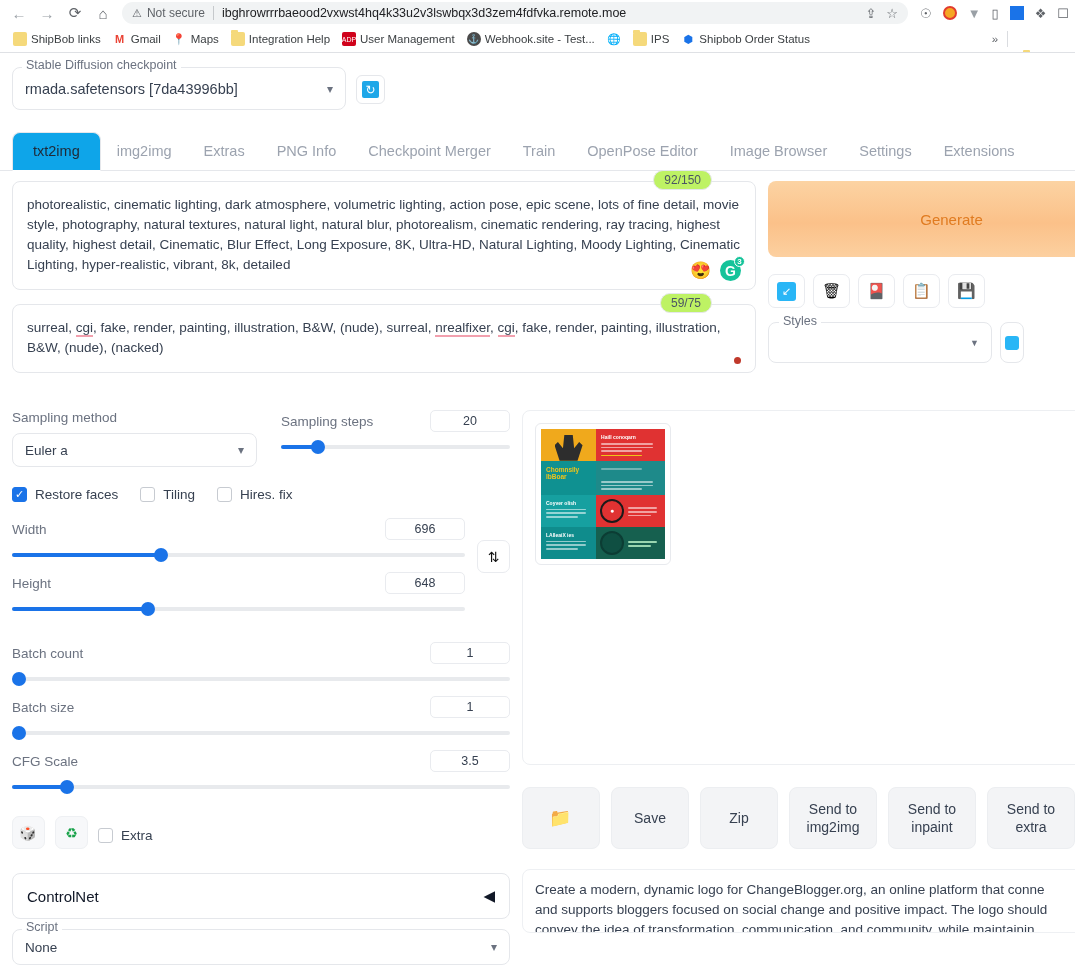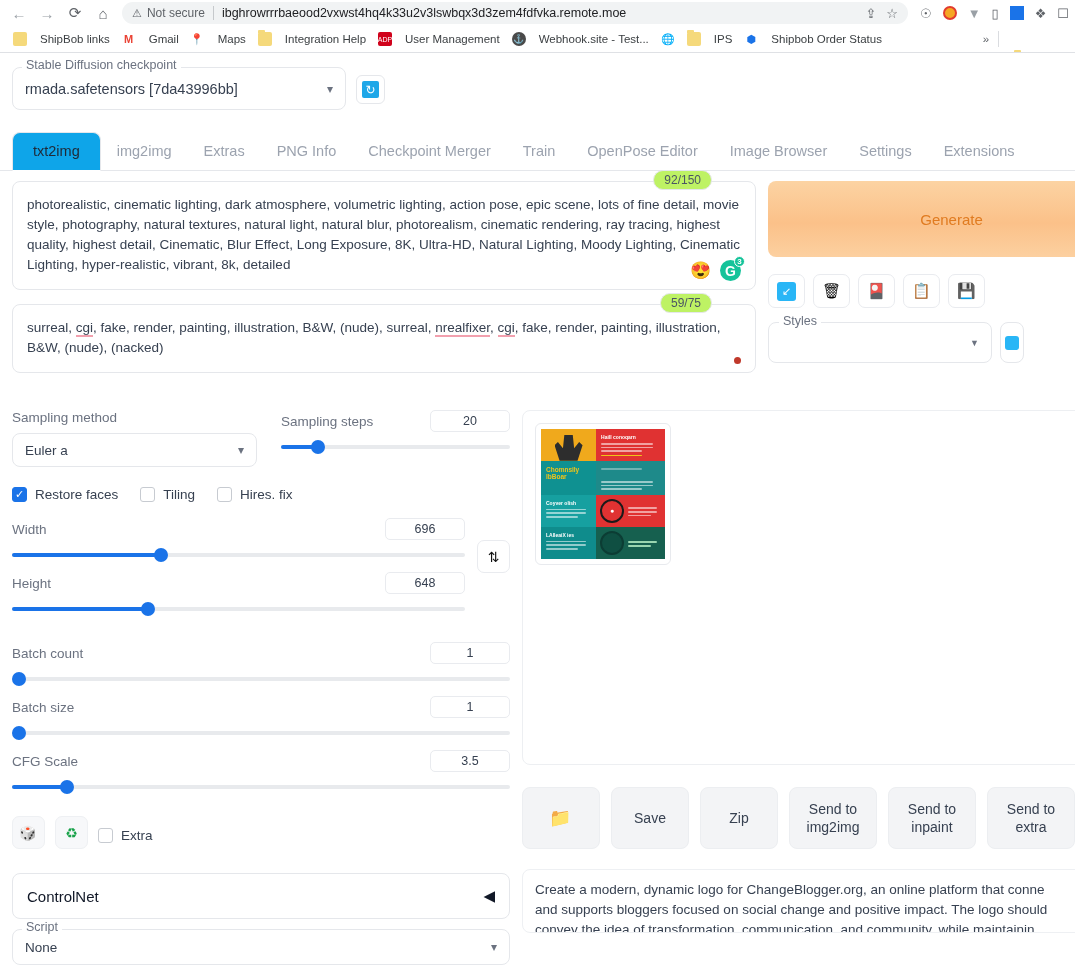--- a/index.html
+++ b/index.html
@@ -56,21 +56,21 @@
     display: flex;
     align-items: center;
     padding: 0 7px;
     gap: 0px;
     border-bottom: 1px solid #dfe1e5;
     font-size: 11.5px;
     color: #3c4043;
     overflow: hidden;
   }
   .bm {
-    display: flex; align-items: center; gap: 13px;
+    display: flex; align-items: center; gap: 4px;
     padding: 2px 6px; border-radius: 3px; white-space: nowrap;
   }
   .bm-ico {
     width: 14px; height: 14px; flex: 0 0 14px;
     display: flex; align-items: center; justify-content: center;
     font-size: 11px; border-radius: 2px;
   }
   .folder-ico { background: #f5d97b; border-radius: 2px 2px 2px 2px; position: relative; }
   .folder-ico::before {
     content:""; position:absolute; top:-2px; left:0; width:7px; height:3px;

